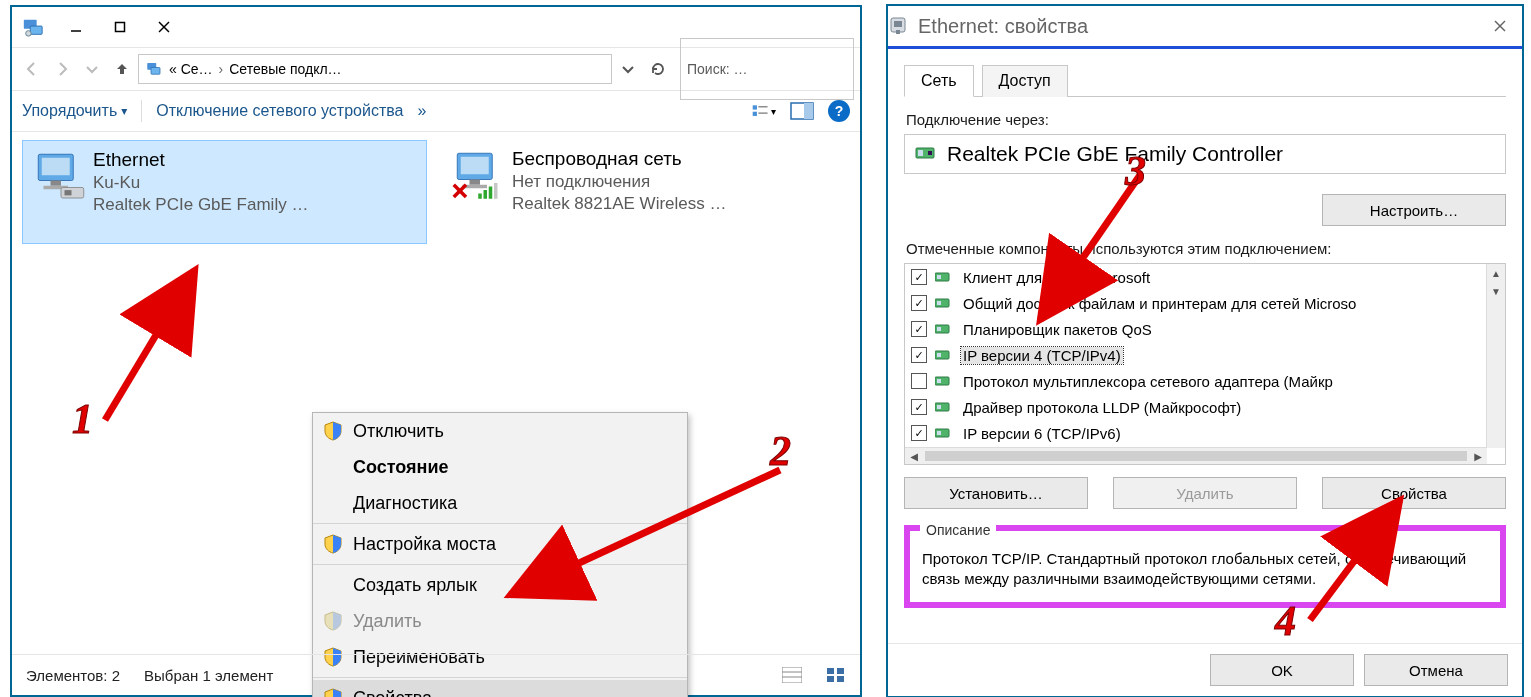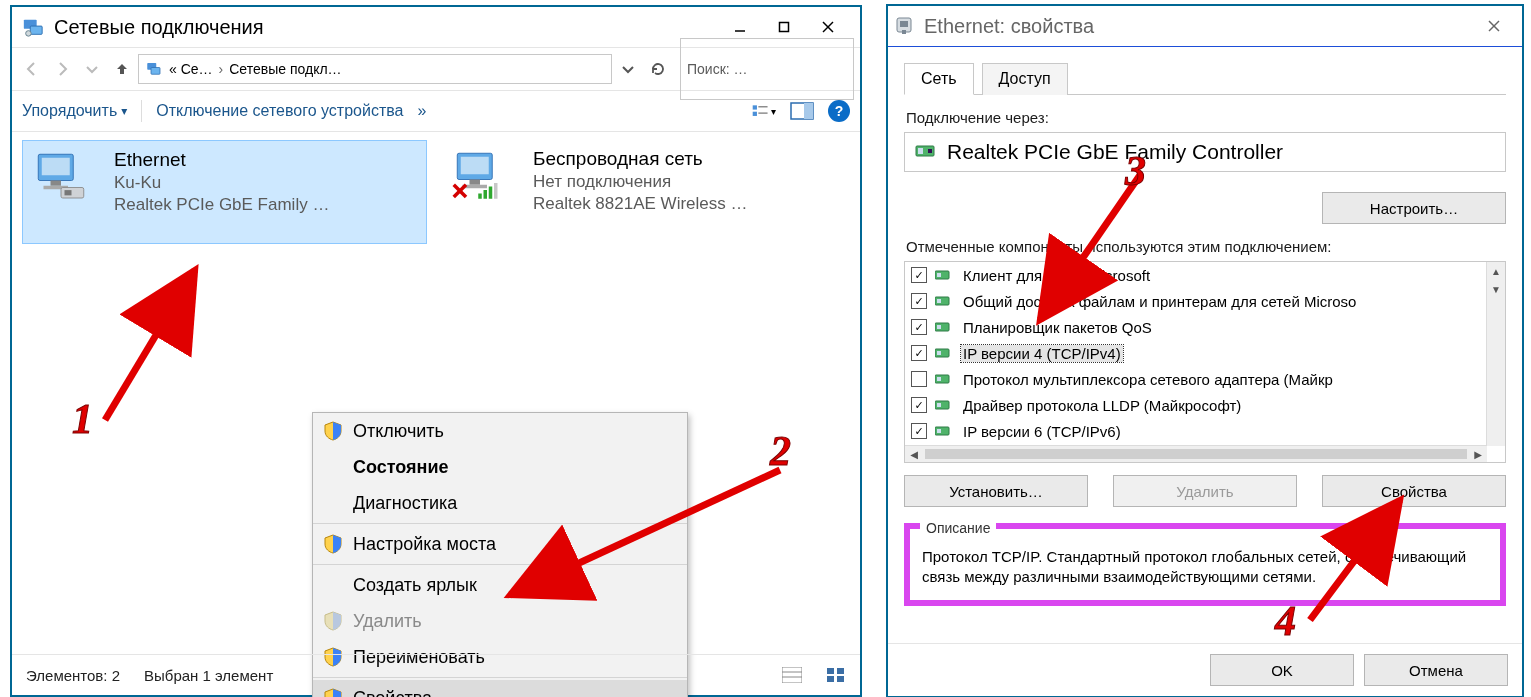--- a/index.html
+++ b/index.html
@@ -23,21 +23,21 @@
 
   .wl-toolbar{height:40px;border-bottom:1px solid #e5e5e5;display:flex;align-items:center;padding:0 10px;gap:14px;}
   .tb-btn{display:flex;align-items:center;gap:4px;font-size:16px;color:#1b568c;}
   .tb-sep{width:1px;height:22px;background:#ddd;}
   .tb-spacer{flex:1;}
   .tb-icon{width:24px;height:22px;display:flex;align-items:center;justify-content:center;}
   .help-circle{width:22px;height:22px;border-radius:50%;background:#0a6cc7;color:#fff;display:flex;align-items:center;justify-content:center;font-weight:bold;}
 
   .wl-body{position:relative;height:516px;}
 
-  .conn-tile{position:absolute;width:405px;height:104px;display:flex;gap:25px;padding:8px 10px;box-sizing:border-box;}
+  .conn-tile{position:absolute;width:405px;height:104px;display:flex;gap:4px;padding:8px 10px;box-sizing:border-box;}
   .conn-tile.sel{background:#cde8ff;border:1px solid #8cc8ff;}
   .conn-ico{width:56px;height:56px;flex-shrink:0;}
   .conn-lines{display:flex;flex-direction:column;gap:2px;min-width:0;}
   .conn-lines .l1{font-size:19px;color:#000;}
   .conn-lines .l2,.conn-lines .l3{font-size:17px;color:#5a5a5a;white-space:nowrap;overflow:hidden;text-overflow:ellipsis;}
 
   .wl-status{position:absolute;left:0;right:0;bottom:0;height:40px;border-top:1px solid #e5e5e5;display:flex;align-items:center;padding:0 14px;gap:24px;font-size:15px;color:#222;}
   .wl-status .spacer{flex:1;}
 
   
@@ -45,21 +45,21 @@
   .ctxmenu .row{display:flex;align-items:center;height:36px;padding:0 14px 0 10px;font-size:18px;}
   .ctxmenu .row .shield{width:20px;height:20px;margin-right:10px;flex-shrink:0;}
   .ctxmenu .row.noicon{padding-left:40px;}
   .ctxmenu .row.bold{font-weight:700;}
   .ctxmenu .row.dim{color:#8a8a8a;}
   .ctxmenu .sep{height:1px;background:#d4d4d4;margin:2px 0;}
   .ctxmenu .row.hl{background:#dcdcdc;}
 
   
   .win-right{position:absolute;left:886px;top:4px;width:634px;height:690px;border:2px solid #006794;background:#fff;}
-  .wr-title{height:40px;display:flex;align-items:center;padding:0 6px;border-bottom:1px solid #1d4ed8;color:#666;justify-content:space-between;}
+  .wr-title{height:40px;display:flex;align-items:center;padding:0 0;border-bottom:3px solid #1d4ed8;color:#666;justify-content:space-between;}
   .wr-title .eicon{width:20px;height:20px;margin-right:10px;}
   .wr-title .txt{font-size:20px;flex:1;}
   .wr-title .wbtn{width:44px;height:30px;display:flex;align-items:center;justify-content:center;color:#666;}
   .wr-title .wbtn svg{width:12px;height:12px;}
 
   .wr-body{position:relative;padding:16px 16px 0 16px;height:588px;box-sizing:border-box;}
   .tabs{display:flex;gap:8px;}
   .tab{padding:6px 16px;font-size:16px;border:1px solid #c8c8c8;border-bottom:none;background:#f4f4f4;position:relative;}
   .tab.active{background:#fff;z-index:2;border-bottom:1px solid #fff;}
   .tabline{height:1px;background:#c8c8c8;margin-top:-1px;}
@@ -98,21 +98,20 @@
 <div class="stage">
 
   <div class="win-left">
 
     <div class="wl-title">
       <svg class="net-icon" viewBox="0 0 24 24">
           <rect x="2" y="4" width="14" height="10" rx="1" fill="#4a90d9"></rect>
           <rect x="9" y="11" width="13" height="9" rx="1" fill="#6cb4ee" stroke="#2b6cb0"></rect>
           <circle cx="7" cy="19" r="3" fill="#cfd8dc" stroke="#607d8b"></circle>
         </svg>
-      <span class="txt">Сетевые подключения</span>
       <div class="wbtn">
           <svg viewBox="0 0 12 12">
             <line x1="1" y1="10" x2="11" y2="10" stroke="#000" stroke-width="1.5"></line>
           </svg>
         </div>
       <div class="wbtn">
           <svg viewBox="0 0 12 12">
             <rect x="1.5" y="1.5" width="9" height="9" fill="none" stroke="#000" stroke-width="1.5"></rect>
           </svg>
         </div>

